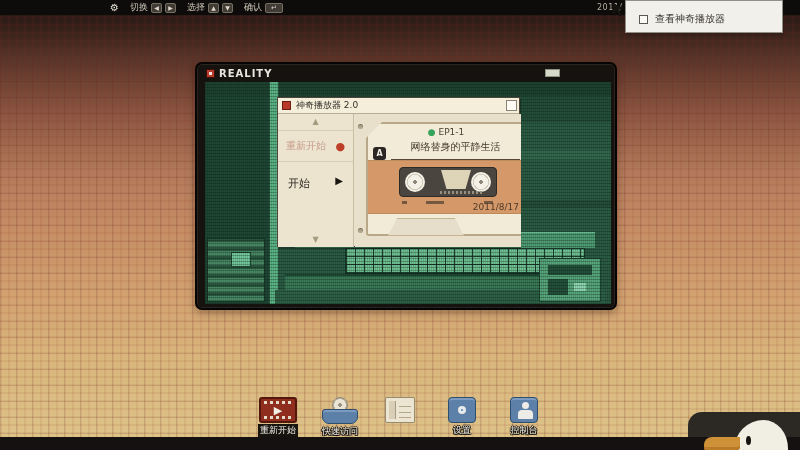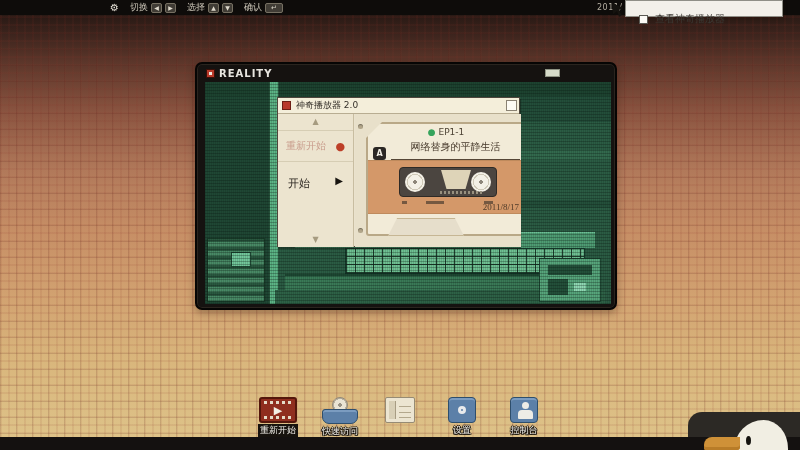--- a/index.html
+++ b/index.html
@@ -18,21 +18,21 @@
   .topbar{left:0;top:0;width:800px;height:15px;background:#0e0c0a;z-index:5;}
   .topbar-inner{position:absolute;left:110px;top:0;height:15px;display:flex;align-items:center;}
   .gear-glyph{color:#e3dfd4;font-size:10px;line-height:15px;}
   .hintgroup{display:flex;align-items:center;gap:3px;margin-left:11px;}
   .hintlabel{font-size:9px;color:#ccc6b8;line-height:15px;}
   .key{display:inline-block;min-width:11px;height:10px;background:#403c35;border:1px solid #767062;border-radius:2px;color:#ddd8cb;font-size:6px;line-height:8px;text-align:center;padding:0 1px;}
   .key.wide{min-width:18px;font-size:7px;}
   .clock{left:597px;top:3px;font-size:8px;color:#b5afa2;letter-spacing:.5px;z-index:5;}
 
   
-  .menu{left:625px;top:0;width:158px;height:17px;background:#f2f0ea;border:1px solid #8f8f87;box-shadow:1px 2px 3px rgba(30,20,10,.35);z-index:9;}
+  .menu{left:625px;top:0;width:158px;height:33px;background:#f2f0ea;border:1px solid #8f8f87;box-shadow:1px 2px 3px rgba(30,20,10,.35);z-index:9;}
   .menu-item{position:absolute;left:13px;top:11px;display:flex;align-items:center;gap:7px;}
   .cbx{width:9px;height:9px;border:1px solid #5a5a54;background:#fbfaf6;}
   .menu-label{font-size:10px;color:#3b3833;white-space:nowrap;}
   .cursor{left:612px;top:2px;width:13px;height:15px;background:#15130f;z-index:10;
     clip-path:polygon(0 6%,90% 40%,52% 52%,74% 88%,56% 99%,38% 62%,8% 82%);}
 
   
   .monitor{left:195px;top:62px;width:422px;height:248px;background:#151210;border:2px solid #060504;border-radius:7px;box-shadow:0 3px 8px rgba(40,15,5,.35),inset 0 0 0 1px #2a241e;z-index:1;}
   .brand{position:absolute;left:9px;top:4px;display:flex;align-items:center;gap:4px;}
   .brand-logo{width:9px;height:9px;background:#b8392a;border:1px solid #3a0f08;display:flex;align-items:center;justify-content:center;}
@@ -90,21 +90,21 @@
   .tape-title{flex:1;font-size:10px;color:#46392b;border-bottom:1px solid #554636;text-align:center;padding-bottom:5px;white-space:nowrap;}
   .cass-band{position:absolute;left:0;top:36px;width:100%;height:54px;background:#d49869;border-top:1px solid #bf8a5c;border-bottom:1px solid #bf8a5c;}
   .mech{position:absolute;left:31px;top:6px;width:98px;height:30px;background:#4b4540;border:1px solid #2e2a26;border-radius:4px;}
   .reel{position:absolute;top:4px;width:20px;height:20px;border-radius:50%;
     background:radial-gradient(circle at 50% 50%,#8d867a 0 2px,#f3f0e6 2px 7px,#cfc9b8 7px 8px,#f3f0e6 8px);}
   .reel.rl{left:5px;} .reel.rr{right:5px;}
   .mwin{position:absolute;left:39px;top:2px;width:34px;height:19px;background:#ded4b8;clip-path:polygon(6% 0,94% 0,78% 100%,22% 100%);}
   .mticks{position:absolute;left:40px;top:23px;width:44px;height:3px;background:repeating-linear-gradient(90deg,#97907f 0 2px,transparent 2px 4px);}
   .bmark{position:absolute;height:3px;background:#5c4836;opacity:.8;}
   .bm1{left:34px;top:40px;width:5px;} .bm2{left:58px;top:40px;width:18px;} .bm3{left:116px;top:40px;width:9px;}
-  .cass-date{position:absolute;right:5px;bottom:1px;font-size:9px;color:#4e3a28;font-family:Liberation Serif, serif;}
+  .cass-date{position:absolute;right:5px;bottom:1px;font-size:9px;color:#4e3a28;}
   .cass-foot{position:absolute;left:20px;top:94px;width:76px;height:18px;background:#e6decb;border:1px solid #c6b694;clip-path:polygon(12% 0,88% 0,100% 100%,0 100%);}
 
   
   .dicon{position:absolute;top:397px;width:64px;display:flex;flex-direction:column;align-items:center;z-index:2;}
   .d1{left:246px;} .d2{left:308px;} .d3{left:368px;gap:16px;} .d4{left:430px;} .d5{left:492px;}
   .dlbl{margin-top:1px;font-size:9px;color:#f4f2ec;white-space:nowrap;
     text-shadow:-1px 0 0 #17130e,1px 0 0 #17130e,0 -1px 0 #17130e,0 1px 0 #17130e,1px 1px 0 #17130e,-1px 1px 0 #17130e;}
   .dlbl.sel{background:#17130e;padding:0 2px 1px;text-shadow:none;}
   .i-player{width:38px;height:26px;background:#8f2e1f;border:2px solid #54170c;border-radius:3px;position:relative;display:flex;align-items:center;justify-content:center;}
   .film{position:absolute;left:3px;right:3px;height:3px;background:repeating-linear-gradient(90deg,#e4dbc8 0 3px,transparent 3px 6px);}

